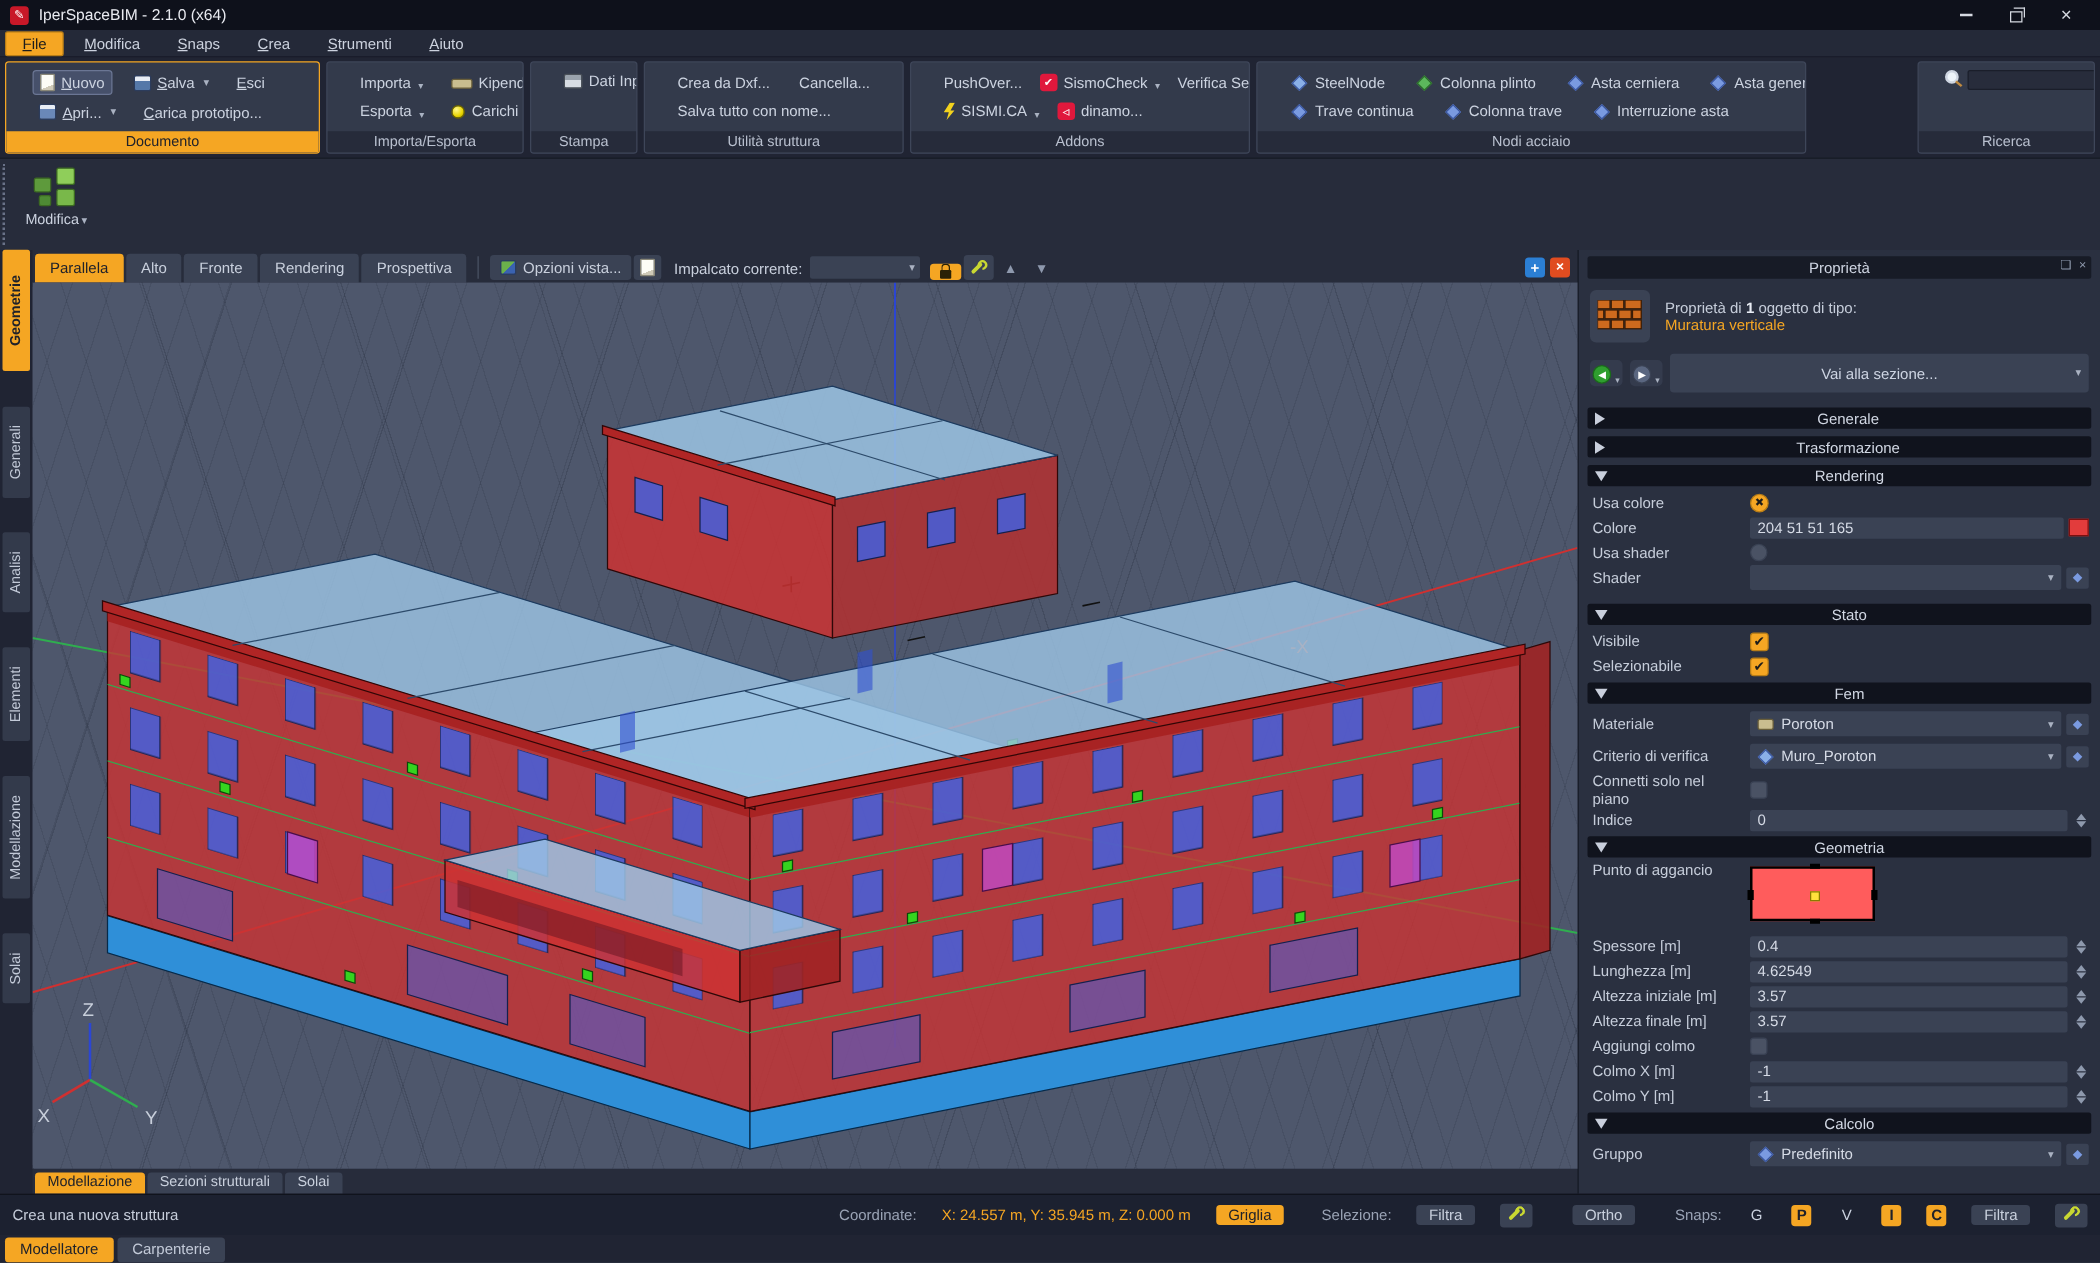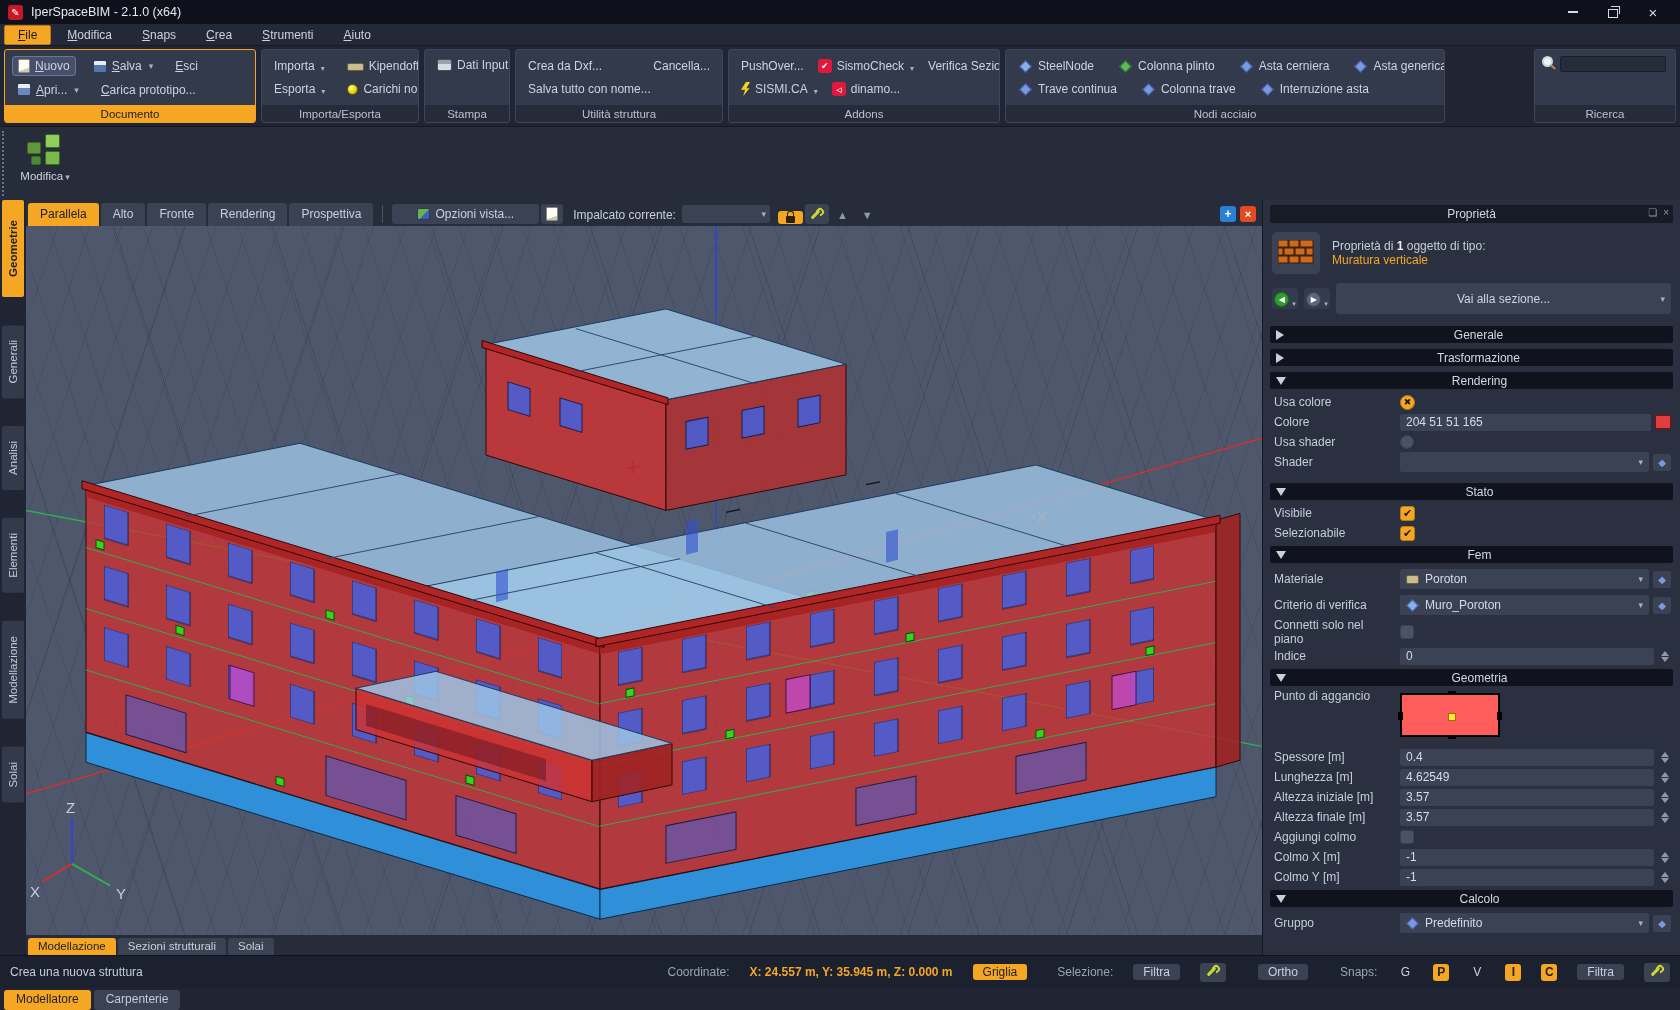--- a/index.html
+++ b/index.html
@@ -23,21 +23,21 @@
   
   .menubar{height:22px;background:#242938;display:flex;align-items:center;gap:2px;padding-left:4px;border-bottom:1px solid #161927;flex:0 0 auto}
   .mitem{display:inline-block;padding:2px 13px;color:#ccd2de;border-radius:2px;border:1px solid transparent}
   .mitem::first-letter{text-decoration:underline}
   .mitem.active{background:#f5a623;border-color:#b87d17;color:#1c1c1c}
 
   
   .ribbon{height:80px;background:#202433;display:flex;gap:5px;padding:3px 4px;flex:0 0 auto}
   .rgroup{background:#333a4b;border:1px solid #3e4659;border-radius:3px;display:flex;flex-direction:column;overflow:hidden;flex:0 0 auto}
   .rgroup.documento{border-color:#f5a623}
-  .rbody{flex:1;display:flex;flex-direction:column;justify-content:space-evenly;padding:2px 7px}
+  .rbody{flex:1;display:flex;flex-direction:column;justify-content:space-evenly;padding:2px 21px}
   .rrow{display:flex;align-items:center;gap:12px}
   .rbtn{display:flex;align-items:center;gap:5px;color:#ccd3e0;padding:2px 5px;border-radius:3px;white-space:nowrap}
   .documento .rbtn span.lbl{display:inline-block}
   .documento .rbtn span.lbl::first-letter{text-decoration:underline}
   .rbtn.hl{background:#46506a;border:1px solid #6b7694}
   .rfoot{height:17px;background:#262b3a;color:#b9c0cf;font-size:11.5px;display:flex;align-items:center;justify-content:center}
   .rgroup.documento .rfoot{background:#f5a623;color:#20222a}
   .dd{font-size:9px;color:#aab2c2;margin-left:2px}
   .dd-sub{font-size:8px;color:#aab2c2;align-self:flex-end;margin-left:1px}
   .ricerca{margin-left:auto;width:142px}
@@ -84,21 +84,21 @@
   .main{flex:1;display:flex;min-height:0}
   .sidetabs{width:26px;background:#202433;display:flex;flex-direction:column;align-items:center;gap:28px;padding-top:0}
   .stab{writing-mode:vertical-rl;transform:rotate(180deg);background:#333a4b;color:#c3cad8;font-size:11.5px;padding:15px 5px;border-radius:2px;white-space:nowrap}
   .stab.active{background:#f5a623;color:#20222a;font-weight:bold;padding:20px 5px}
 
   .viewport{flex:1;display:flex;flex-direction:column;min-width:0}
   .vtabs{height:26px;background:#272c3b;display:flex;align-items:flex-end;gap:2px;padding:2px 2px 0}
   .vtab{padding:4px 12px 5px;background:#3a4254;color:#c9d0dd;border-radius:3px 3px 0 0}
   .vtab.active{background:#f5a623;color:#20222a}
   .vsep{width:1px;height:18px;background:#4a5264;margin:0 7px 3px}
-  .vbtn{display:flex;align-items:center;gap:5px;background:#3a4254;color:#c9d0dd;border-radius:3px;padding:3px 25px;margin-bottom:2px}
+  .vbtn{display:flex;align-items:center;gap:5px;background:#3a4254;color:#c9d0dd;border-radius:3px;padding:3px 8px;margin-bottom:2px}
   .vbtn.sq{padding:3px 5px}
   .vlabel{color:#c9d0dd;margin:0 4px 4px 8px}
   .vselect{width:88px;height:18px;background:#3a4254;border-radius:2px;margin-bottom:3px;display:flex;align-items:center;justify-content:flex-end;padding:0 4px}
   .vbtn.lock{background:#f5a623;padding:1px 8px;margin-left:6px}
   .arrbtn{color:#8e99ad;font-size:11px;padding:3px 6px;margin-bottom:2px}
   .addview{width:16px;height:16px;background:#2b7fd4;border-radius:3px;color:#fff;font-weight:bold;font-size:12px;display:flex;align-items:center;justify-content:center;margin:0 2px 4px auto}
   .closeview{width:16px;height:16px;background:#e04c20;border-radius:3px;color:#fff;font-weight:bold;font-size:11px;display:flex;align-items:center;justify-content:center;margin:0 4px 4px 0}
 
   .canvas{flex:1;position:relative;overflow:hidden;
     background:
@@ -153,21 +153,21 @@
   .anchor .dot{position:absolute;left:46px;top:18px;width:8px;height:8px;background:#ffe23c;border:1px solid #8a7a00}
   .anchor .h{position:absolute;background:#000}
   .anchor .hl{left:-4px;top:17px;width:5px;height:8px}
   .anchor .hr{right:-4px;top:17px;width:5px;height:8px}
   .anchor .ht{left:46px;top:-4px;width:8px;height:4px}
   .anchor .hb{left:46px;bottom:-4px;width:8px;height:4px}
 
   
   .statusbar{height:24px;background:#1c2130;border-top:1px solid #10131c;display:flex;align-items:center;gap:20px;padding:16px 10px;flex:0 0 auto}
   .coordlabel{color:#9aa3b5}
-  .coords{color:#f5a623;font-weight:bold}
+  .coords{color:#f5a623;font-weight:normal}
   .sbtn{background:#3a4254;color:#c9d0dd;border-radius:3px;padding:1px 10px}
   .sbtn.icon{padding:1px 6px}
   .griglia{background:#f5a623;color:#20222a;border-radius:3px;padding:1px 10px;}
   .snap{min-width:16px;height:17px;border-radius:3px;display:flex;align-items:center;justify-content:center;padding:0 3px}
   .snap.on{background:#f5a623;color:#20222a;font-weight:bold}
   .snap.off{color:#ccd3e0}
   .bottombar{height:22px;background:#202433;display:flex;gap:3px;padding:2px 4px 0;flex:0 0 auto}
   .btab{padding:2px 12px;border-radius:3px;background:#3a4254;color:#c3cad8}
   .btab.active{background:#f5a623;color:#20222a}
 </style>

